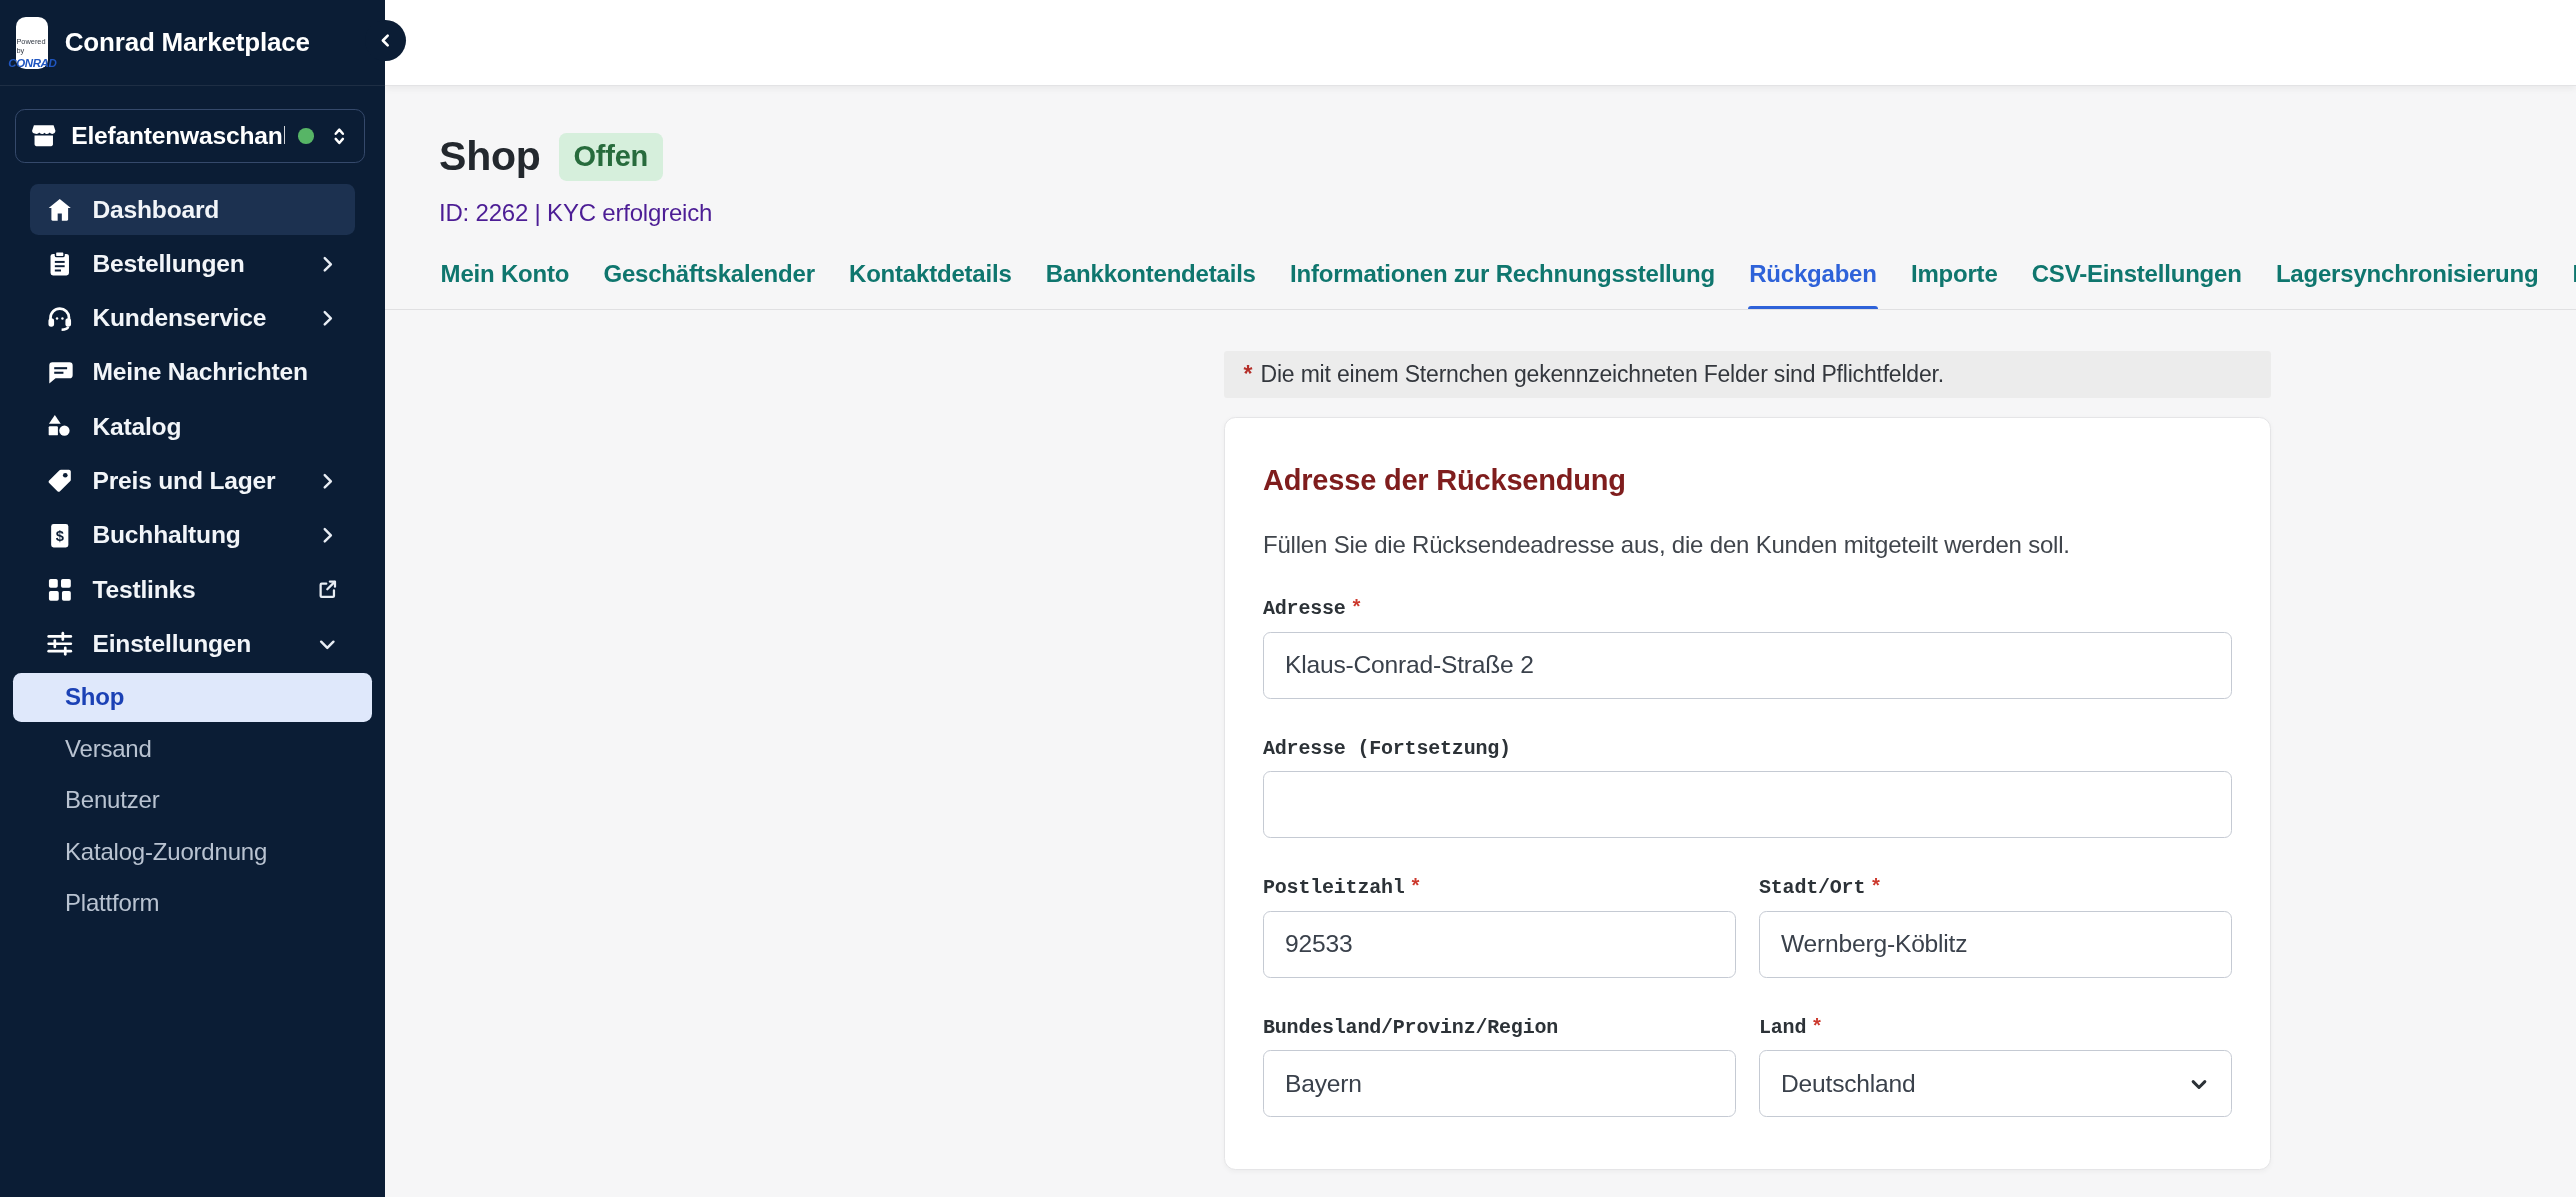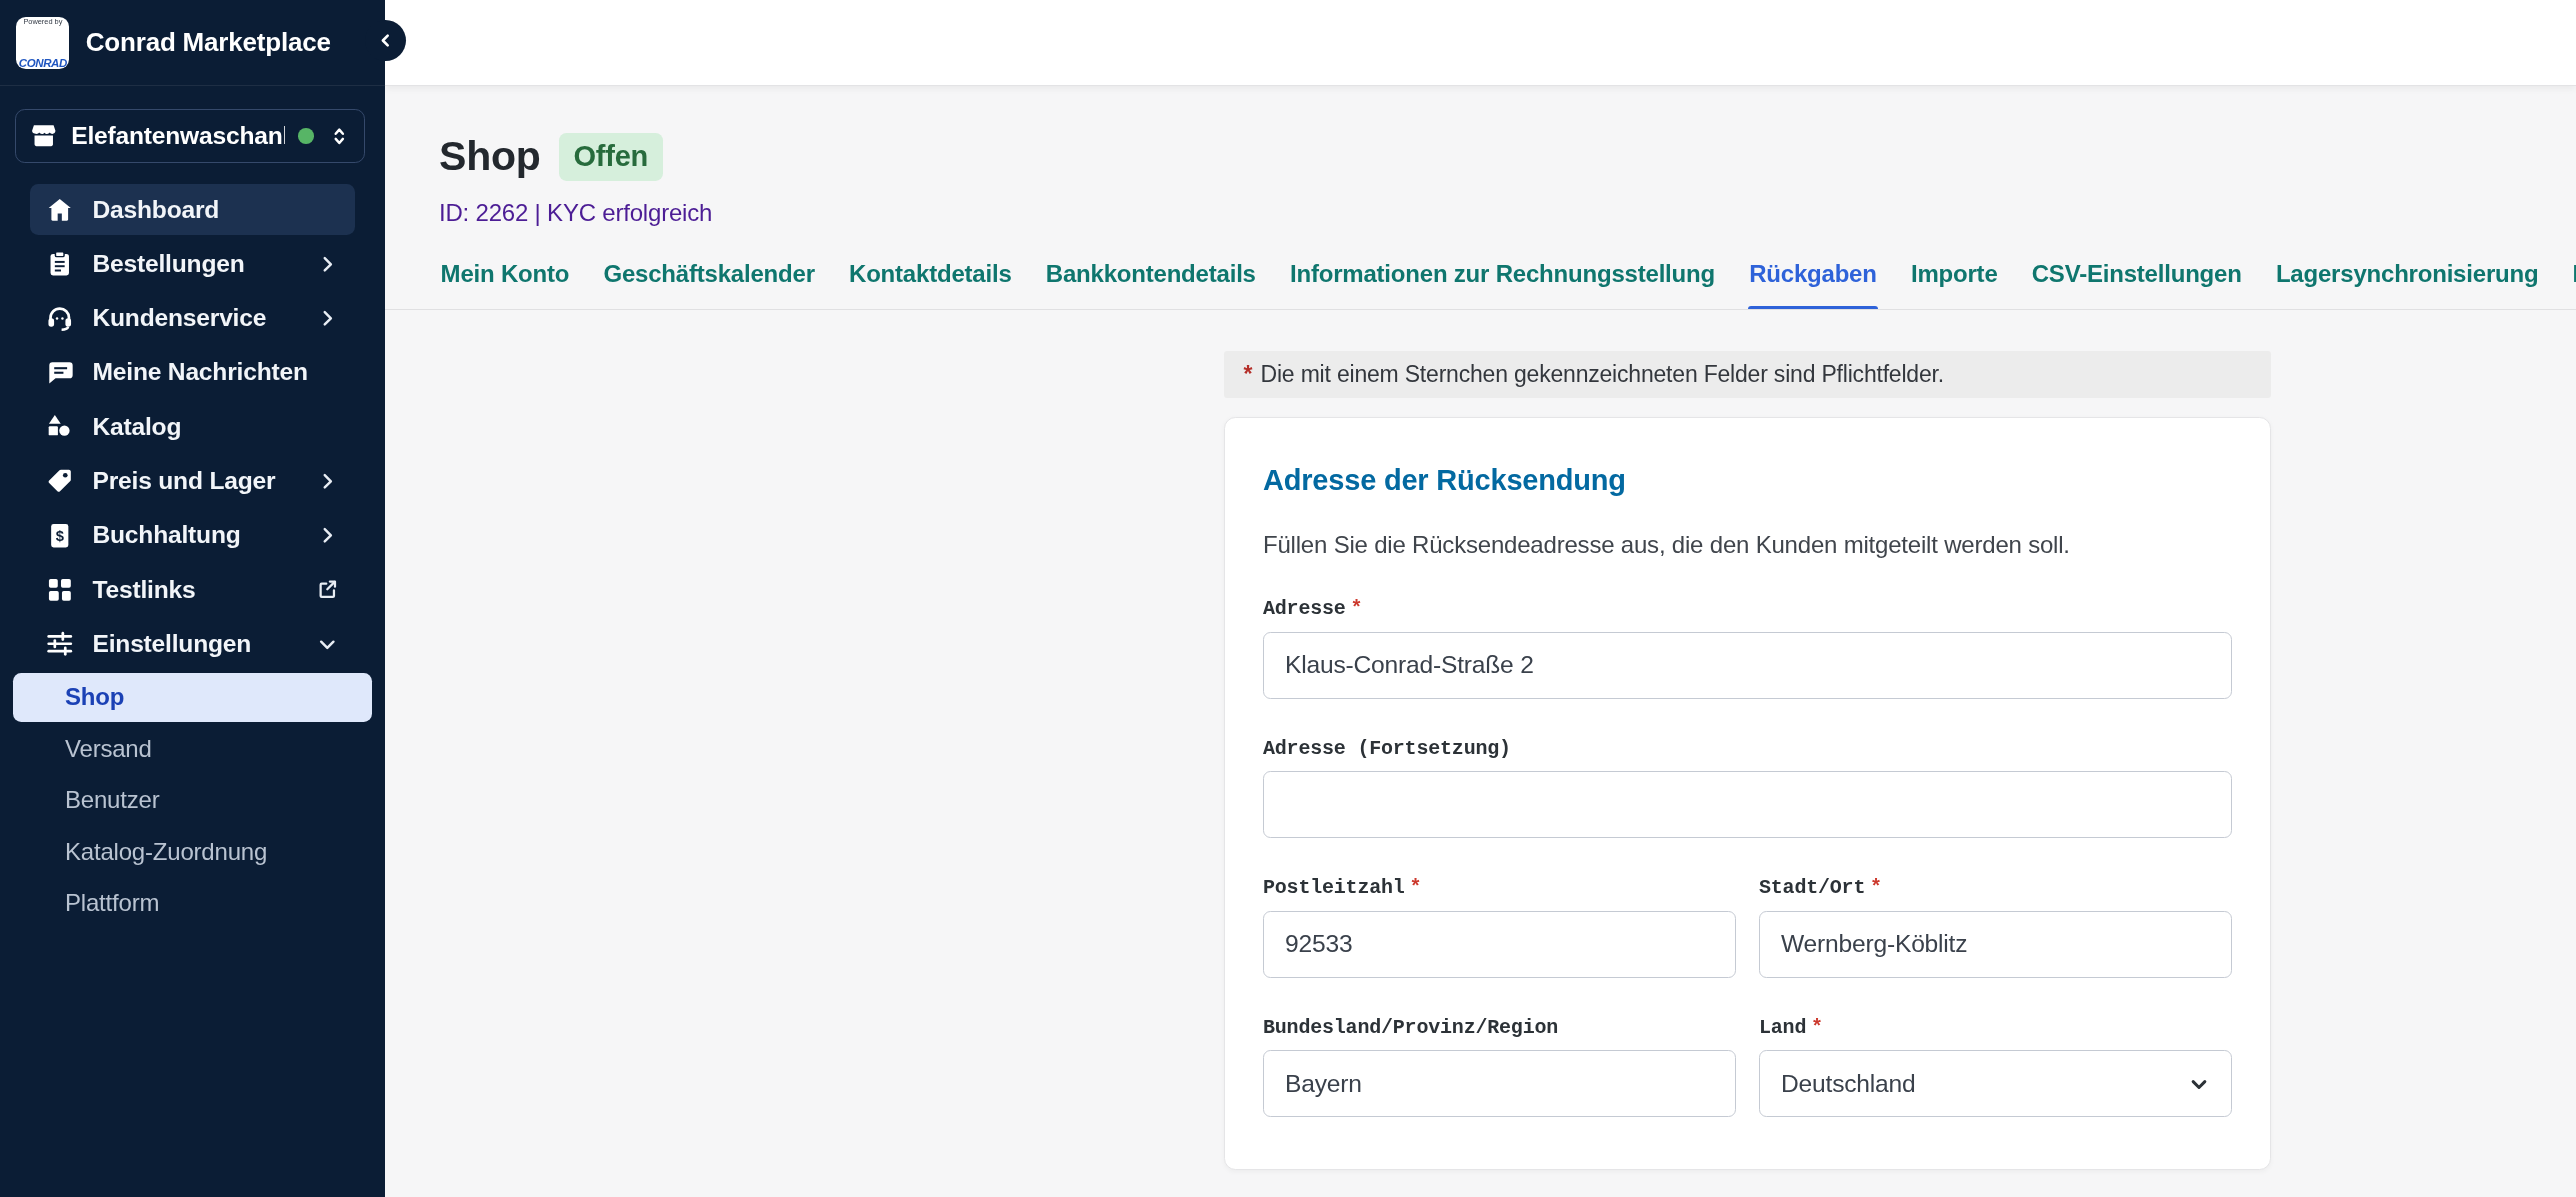--- a/index.html
+++ b/index.html
@@ -24,22 +24,22 @@
   
   .sidebar {
     position:absolute; left:0; top:0; width:385px; height:1198px;
     background:#0b1d35; color:#f2f5f9; z-index:2;
   }
   .sidebar-header {
     height:86px; display:flex; align-items:center; gap:16.4px;
     padding:0 16.4px 0 16.4px; border-bottom:1.6px solid rgba(255,255,255,0.08);
   }
   .logo-box {
-    width:53px; height:52px; background:#ffffff; border-radius:9.8px;
-    display:flex; flex-direction:column; align-items:center; justify-content:space-between;
+    width:32px; height:52px; background:#ffffff; border-radius:9.8px;
+    display:flex; flex-direction:column; align-items:center; justify-content:flex-end;
     flex:0 0 auto;
   }
   .logo-box .powered { font-size:7.4px; color:#333a45; letter-spacing:0; }
   .logo-box .conrad {
     font-size:11.5px; font-weight:bold; font-style:italic; color:#2056c0;
     letter-spacing:-0.4px; margin-top:1.6px;
   }
   .brand-title { font-size:26px; font-weight:bold; color:#ffffff; white-space:nowrap; }
 
   .collapse-btn {
@@ -112,21 +112,21 @@
     font-size:23px; color:#33373d;
   }
   .notice .ast { color:#b5302a; font-weight:bold; }
 
   .form-card {
     margin:19.6px 0 0 839px; width:1047px;
     background:#ffffff; border:0.8px solid #e5e5e7; border-radius:11.5px;
     box-shadow:0 1.6px 4.9px rgba(0,0,0,0.04);
     padding:46px 38px 52px 38px;
   }
-  .form-title { font-size:29px; font-weight:bold; color:#0369a1; }
+  .form-title { font-size:29px; font-weight:bold; color:#7f1d1d; }
   .form-desc { margin-top:34px; font-size:24px; color:#40454c; }
 
   .field-group { margin-top:38px; }
   .field-label { font-size:20px; font-weight:600; color:#2c3237;font-family:Liberation Mono, monospace; }
   .field-label .req { color:#cc3a2e; margin-left:4.9px; }
   .text-input {
     margin-top:11.5px; width:100%; height:67px;
     border:1.6px solid #c5cad3; border-radius:7.4px; background:#fff;
     font-family:inherit; font-size:24.6px; color:#3a414b; letter-spacing:-0.2px;
     padding:0 21px; outline:none; display:block;

